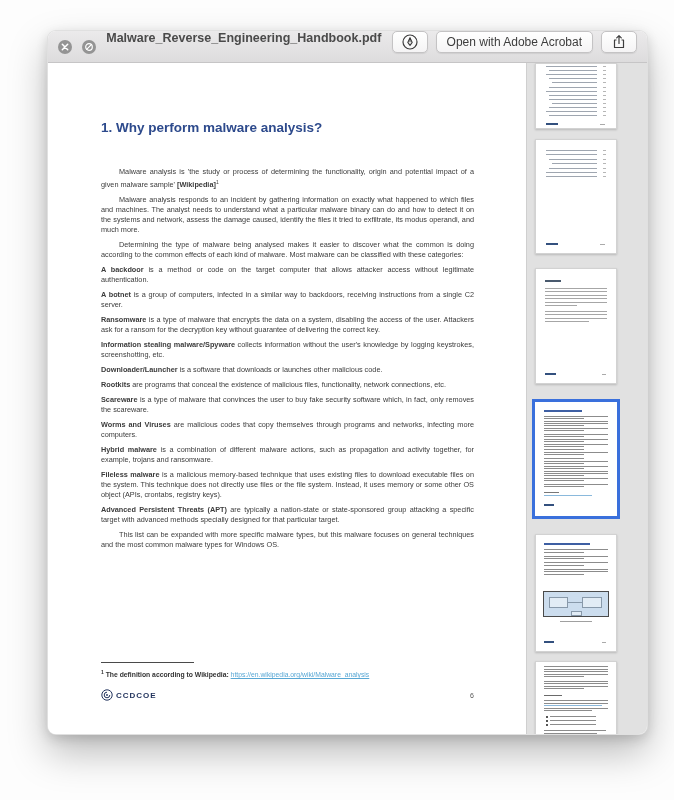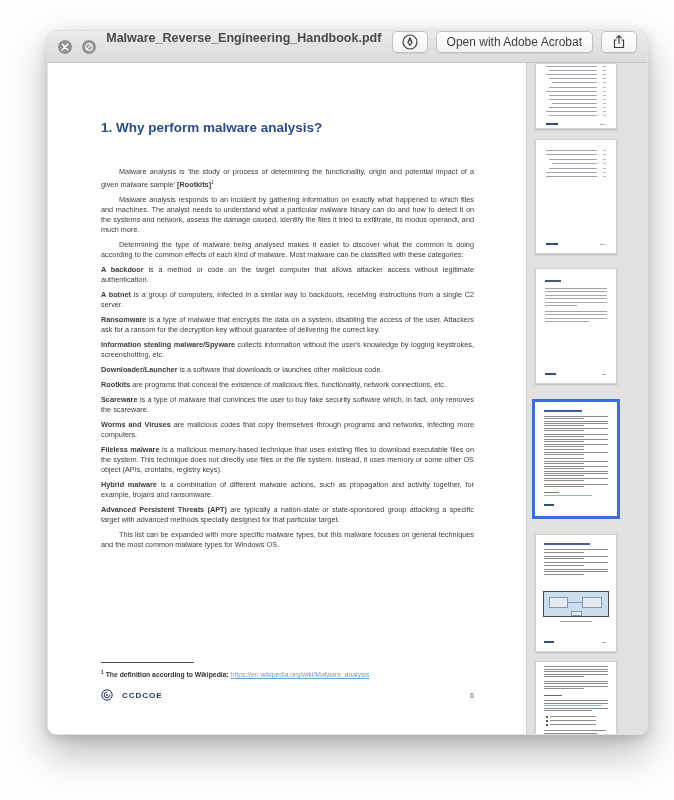--- a/index.html
+++ b/index.html
@@ -76,21 +76,21 @@
   .footnote{
     position:absolute;left:53px;top:606px;width:373px;
     font-size:6.8px;color:#333;
   }
   .footnote .fn-label{font-weight:700;}
   .footnote sup{font-size:5px;font-weight:700;}
   .footnote a{color:var(--link);text-decoration:underline;font-weight:400;}
   .doc-footer{
     position:absolute;left:53px;top:626px;width:373px;height:16px;
   }
-  .brandmark{display:flex;align-items:center;gap:9px;position:absolute;left:0;top:0;}
+  .brandmark{display:flex;align-items:center;gap:3px;position:absolute;left:0;top:0;}
   .brand-text{font-size:8px;font-weight:700;color:var(--brand);letter-spacing:1px;}
   .page-num{position:absolute;right:0;top:3px;font-size:7px;color:#555;}
   
   .thumbs-panel{
     flex:0 0 121px;width:121px;background:#e1e1e1;
     border-left:1px solid #cfcfcf;position:relative;overflow:hidden;
   }
   .thumb{
     position:absolute;left:8px;width:82px;background:#fff;
     border:1px solid #d2d2d2;box-shadow:0 1px 2px rgba(0,0,0,.18);
@@ -141,33 +141,33 @@
         </svg>
       </button>
     </div>
 
     <div class="content">
 
       <div class="page-view">
         <div class="doc-heading">1. Why perform malware analysis?</div>
 
         <div class="doc-body">
-            <p class="para indent"><span>Malware analysis is 'the study or process of determining the functionality, origin and potential impact of a given malware sample' </span><b>[Rootkits]</b><sup>1</sup></p>
+            <p class="para indent"><span>Malware analysis is 'the study or process of determining the functionality, origin and potential impact of a given malware sample' </span><b>[Wikipedia]</b><sup>1</sup></p>
             <p class="para indent"><span>Malware analysis responds to an incident by gathering information on exactly what happened to which files and machines. The analyst needs to understand what a particular malware binary can do and how to detect it on the systems and network, assess the damage caused, identify the files it tried to exfiltrate, its modus operandi, and much more.</span></p>
             <p class="para indent"><span>Determining the type of malware being analysed makes it easier to discover what the common is doing according to the common effects of each kind of malware. Most malware can be classified with these categories:</span></p>
             <p class="para"><b>A backdoor</b><span> is a method or code on the target computer that allows attacker access without legitimate authentication.</span></p>
             <p class="para"><b>A botnet</b><span> is a group of computers, infected in a similar way to backdoors, receiving instructions from a single C2 server.</span></p>
             <p class="para"><b>Ransomware</b><span> is a type of malware that encrypts the data on a system, disabling the access of the user. Attackers ask for a ransom for the decryption key without guarantee of delivering the correct key.</span></p>
             <p class="para"><b>Information stealing malware/Spyware</b><span> collects information without the user's knowledge by logging keystrokes, screenshotting, etc.</span></p>
             <p class="para"><b>Downloader/Launcher</b><span> is a software that downloads or launches other malicious code.</span></p>
             <p class="para"><b>Rootkits</b><span> are programs that conceal the existence of malicious files, functionality, network connections, etc.</span></p>
             <p class="para"><b>Scareware</b><span> is a type of malware that convinces the user to buy fake security software which, in fact, only removes the scareware.</span></p>
             <p class="para"><b>Worms and Viruses</b><span> are malicious codes that copy themselves through programs and networks, infecting more computers.</span></p>
+            <p class="para"><b>Hybrid malware</b><span> is a combination of different malware actions, such as propagation and activity together, for example, trojans and ransomware.</span></p>
             <p class="para"><b>Fileless malware</b><span> is a malicious memory-based technique that uses existing files to download executable files on the system. This technique does not directly use files or the file system. Instead, it uses memory or some other OS object (APIs, crontabs, registry keys).</span></p>
-            <p class="para"><b>Hybrid malware</b><span> is a combination of different malware actions, such as propagation and activity together, for example, trojans and ransomware.</span></p>
             <p class="para"><b>Advanced Persistent Threats (APT)</b><span> are typically a nation-state or state-sponsored group attacking a specific target with advanced methods specially designed for that particular target.</span></p>
             <p class="para indent"><span>This list can be expanded with more specific malware types, but this malware focuses on general techniques and the most common malware types for Windows OS.</span></p>
           </div>
 
         <div class="footnote-rule"></div>
         <div class="footnote">
           <sup class="fn-label">1</sup><span class="fn-label"> The definition according to Wikipedia: </span><a href="#">https://en.wikipedia.org/wiki/Malware_analysis</a>
         </div>
 
         <div class="doc-footer">

